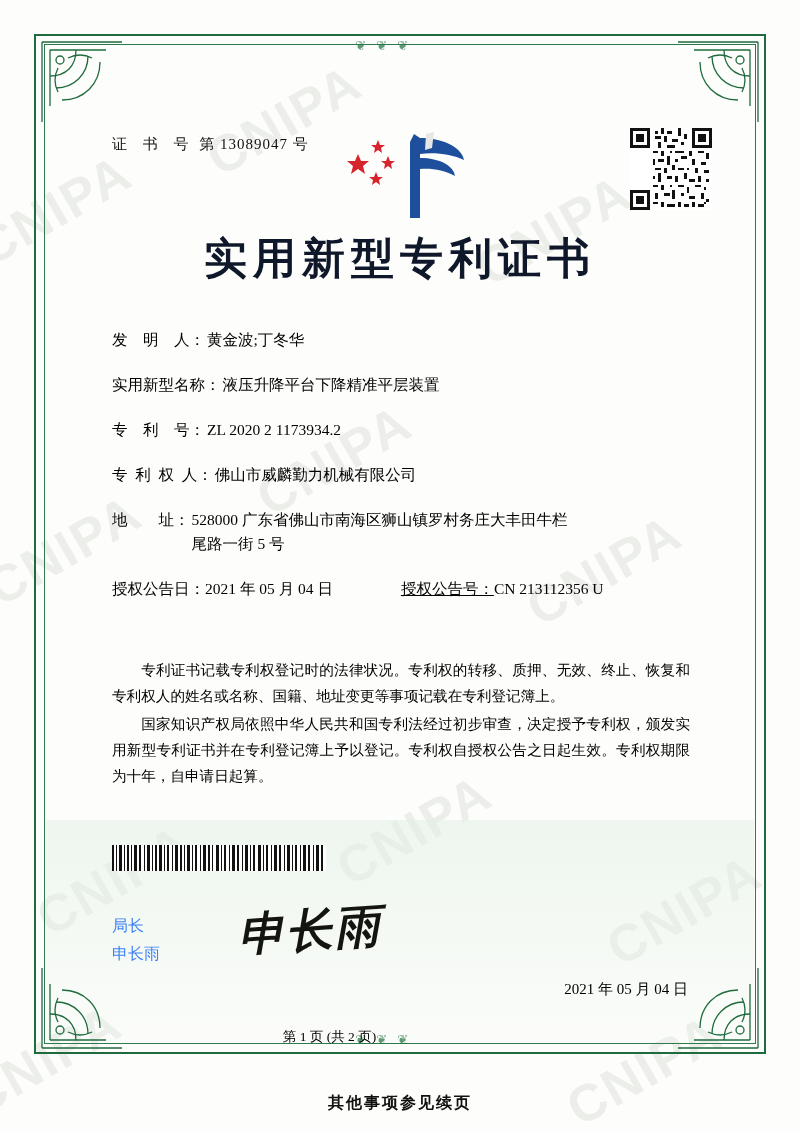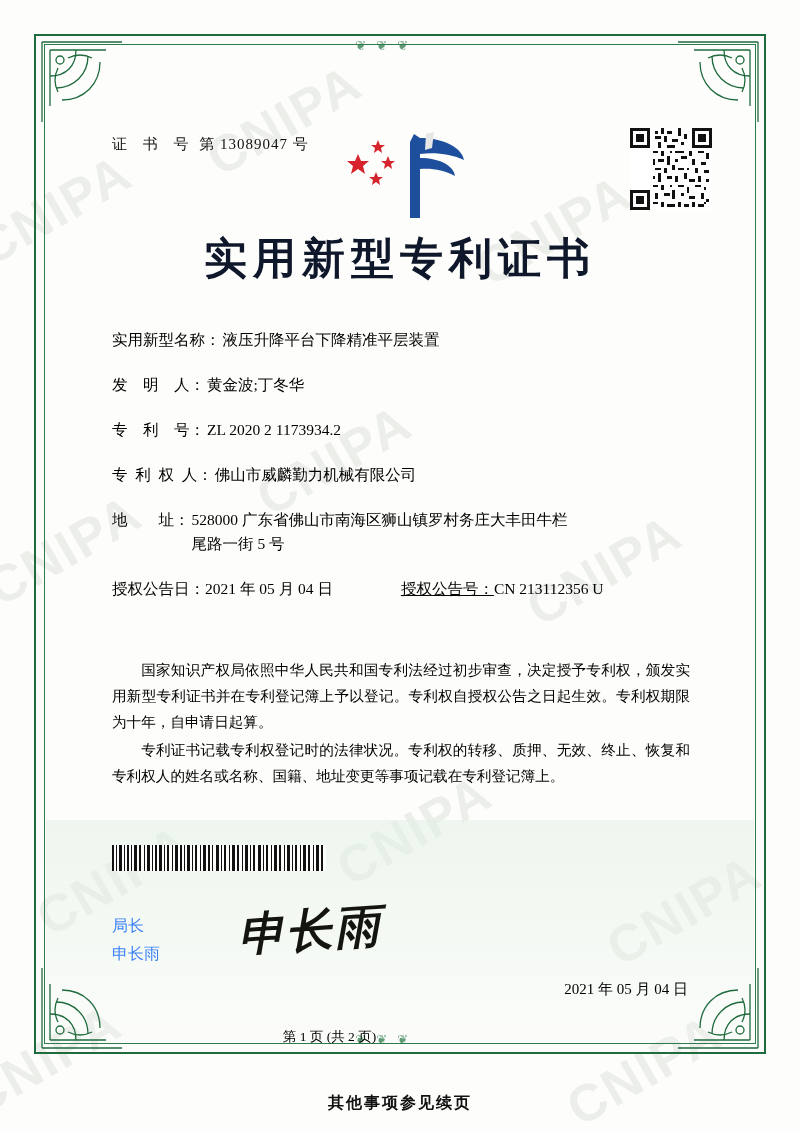--- a/index.html
+++ b/index.html
@@ -400,27 +400,27 @@
             <rect x="26" y="26" width="1" height="1"></rect>
         </g>
       </svg>
     </div>
 
     <div class="title">实用新型专利证书</div>
 
     <div class="fields">
 
       <div class="field-row">
+        <span class="f-label">发    明    人：</span>
+        <span class="f-value">黄金波;丁冬华</span>
+      </div>
+
+      <div class="field-row">
         <span class="f-label">实用新型名称：</span>
         <span class="f-value">液压升降平台下降精准平层装置</span>
-      </div>
-
-      <div class="field-row">
-        <span class="f-label">发    明    人：</span>
-        <span class="f-value">黄金波;丁冬华</span>
       </div>
 
       <div class="field-row">
         <span class="f-label">专    利    号：</span>
         <span class="f-value">ZL 2020 2 1173934.2</span>
       </div>
 
 
       <div class="field-row">
         <span class="f-label">专  利  权  人：</span>
@@ -438,22 +438,22 @@
       <div class="field-row row-inline">
         <span class="f-label">授权公告日：</span>
         <span>2021 年 05 月 04 日</span>
         <span class="seg2">授权公告号：</span>
         <span>CN 213112356 U</span>
       </div>
 
     </div>
 
     <div class="body-text">
+      <p>专利证书记载专利权登记时的法律状况。专利权的转移、质押、无效、终止、恢复和专利权人的姓名或名称、国籍、地址变更等事项记载在专利登记簿上。</p>
       <p>国家知识产权局依照中华人民共和国专利法经过初步审查，决定授予专利权，颁发实用新型专利证书并在专利登记簿上予以登记。专利权自授权公告之日起生效。专利权期限为十年，自申请日起算。</p>
-      <p>专利证书记载专利权登记时的法律状况。专利权的转移、质押、无效、终止、恢复和专利权人的姓名或名称、国籍、地址变更等事项记载在专利登记簿上。</p>
     </div>
 
     <div class="barcode">
       <svg width="214" height="26" viewBox="0 0 214 26" shape-rendering="crispEdges">
         <rect width="214" height="26" fill="#fdfdfb"></rect>
         <g fill="#111">
           <rect x="0" y="0" width="2" height="26"></rect>
             <rect x="4" y="0" width="1" height="26"></rect>
           <rect x="7" y="0" width="3" height="26"></rect>
             <rect x="12" y="0" width="1" height="26"></rect>

